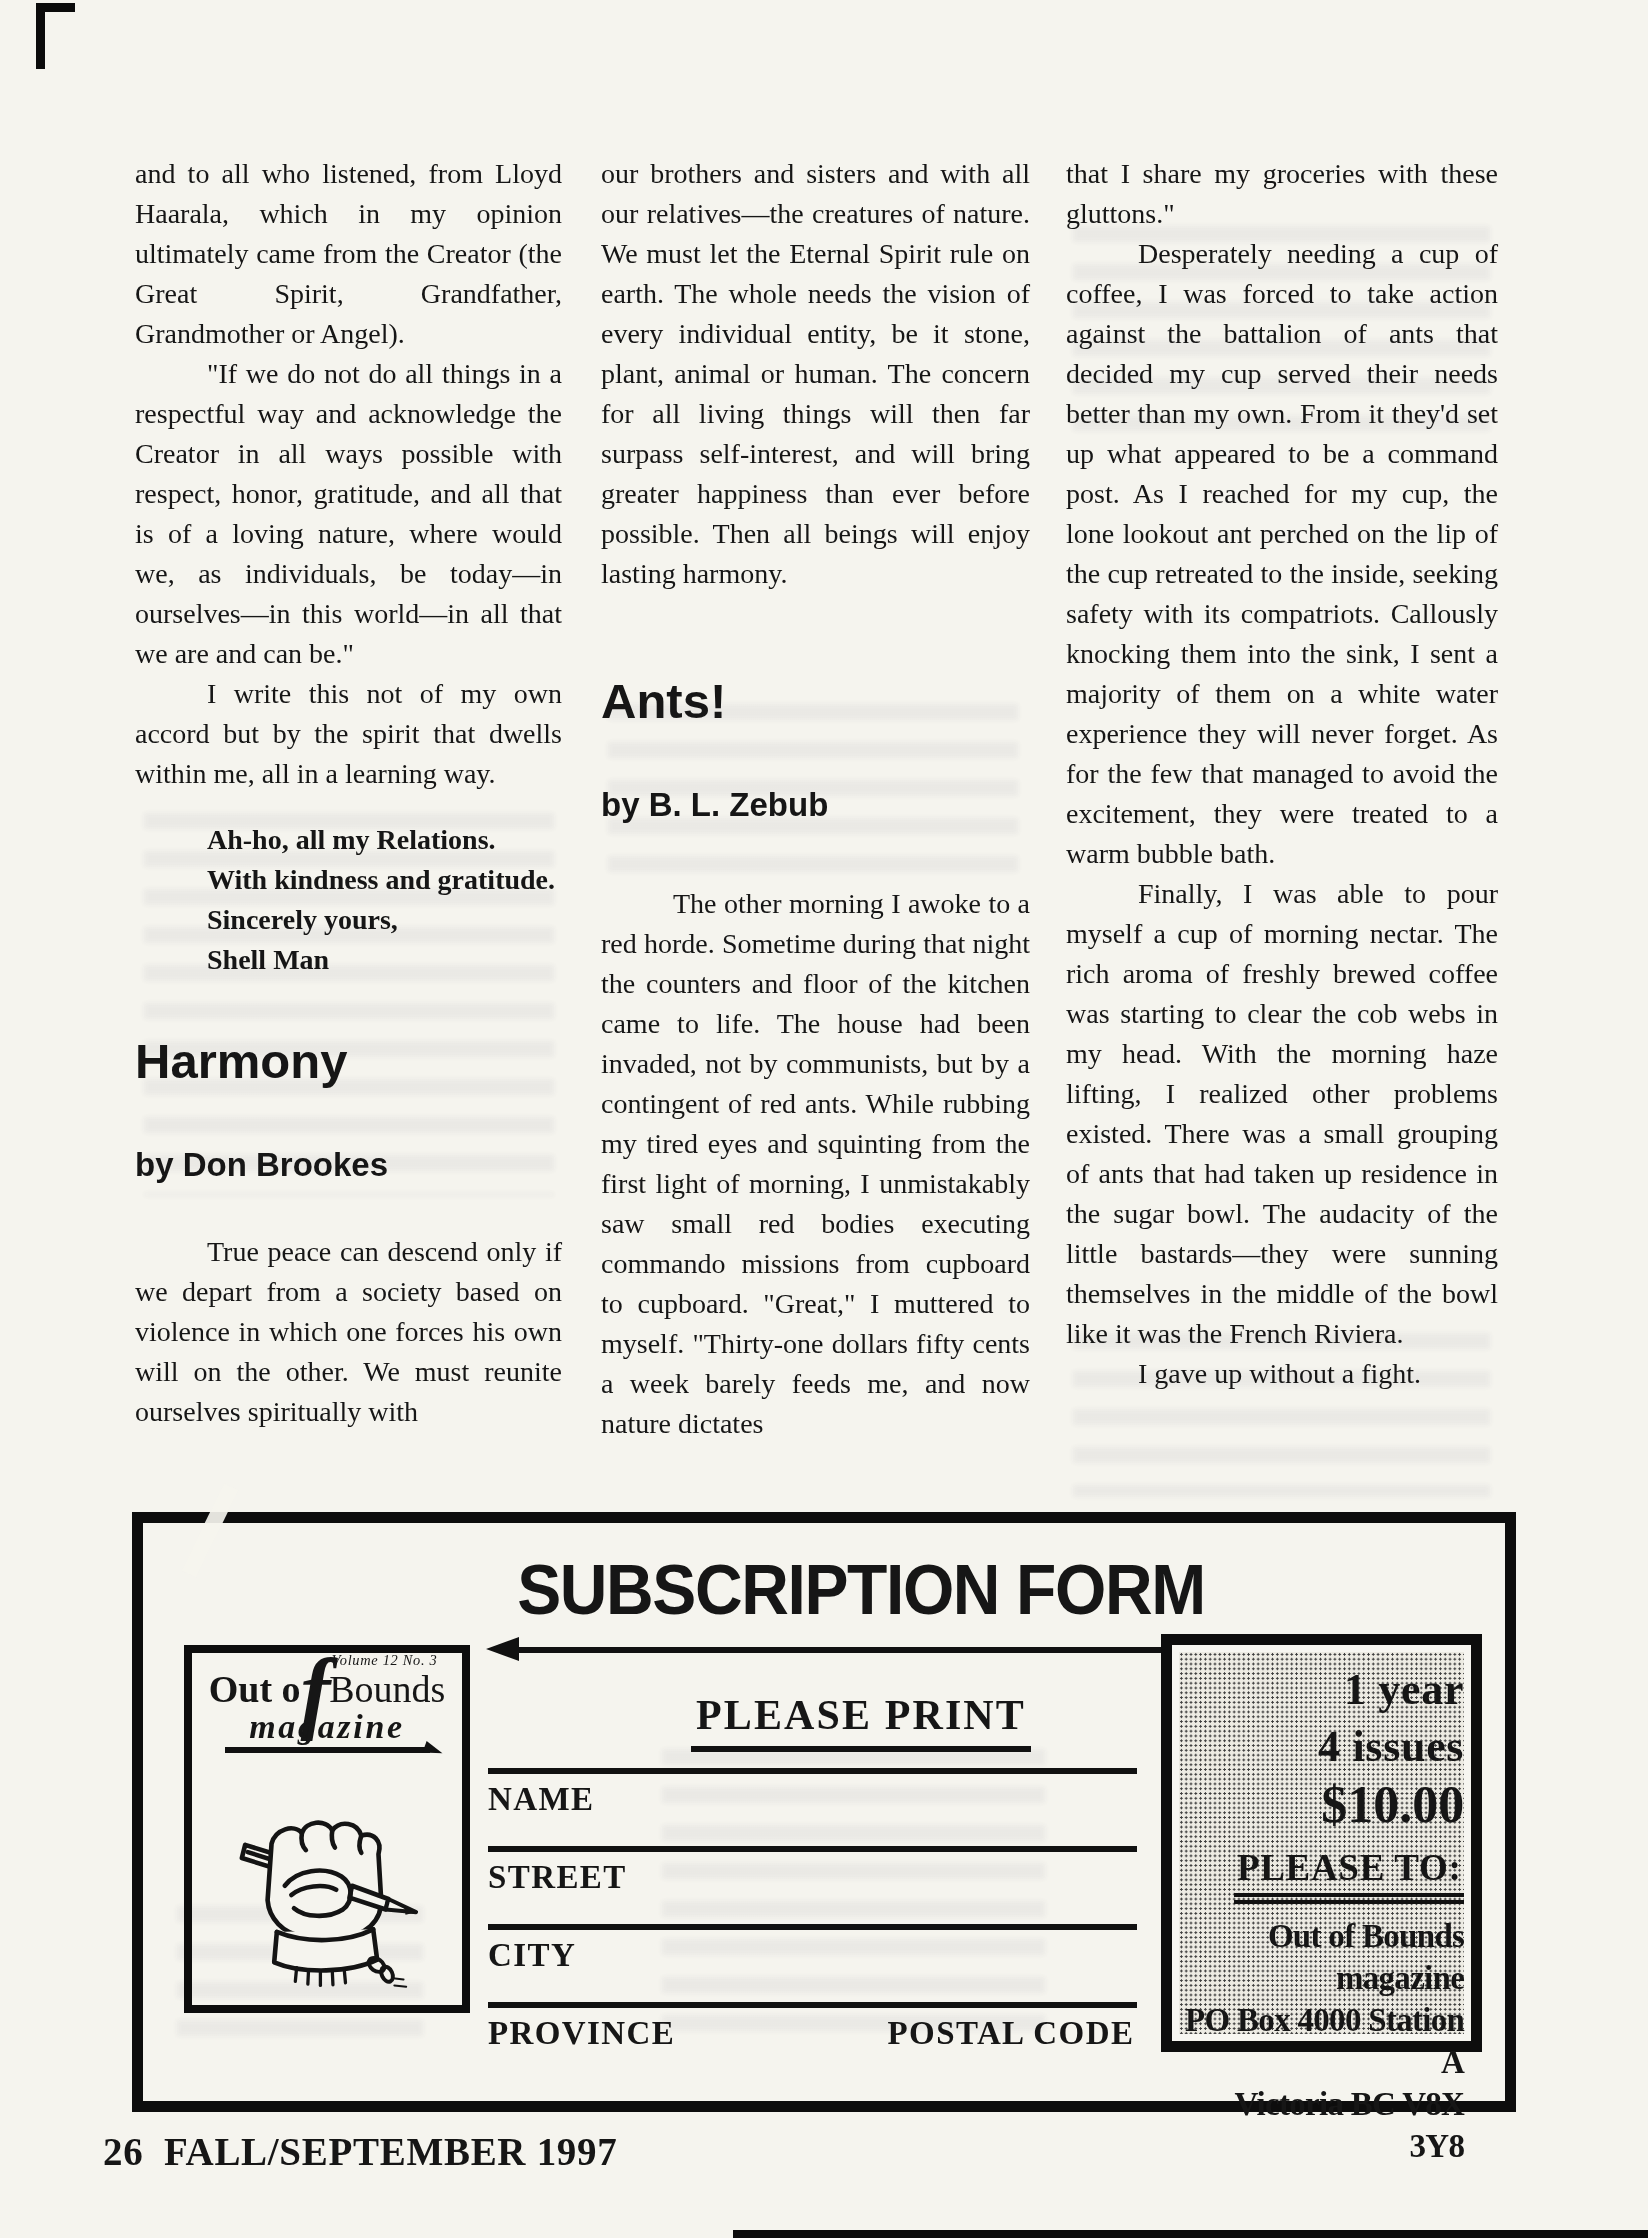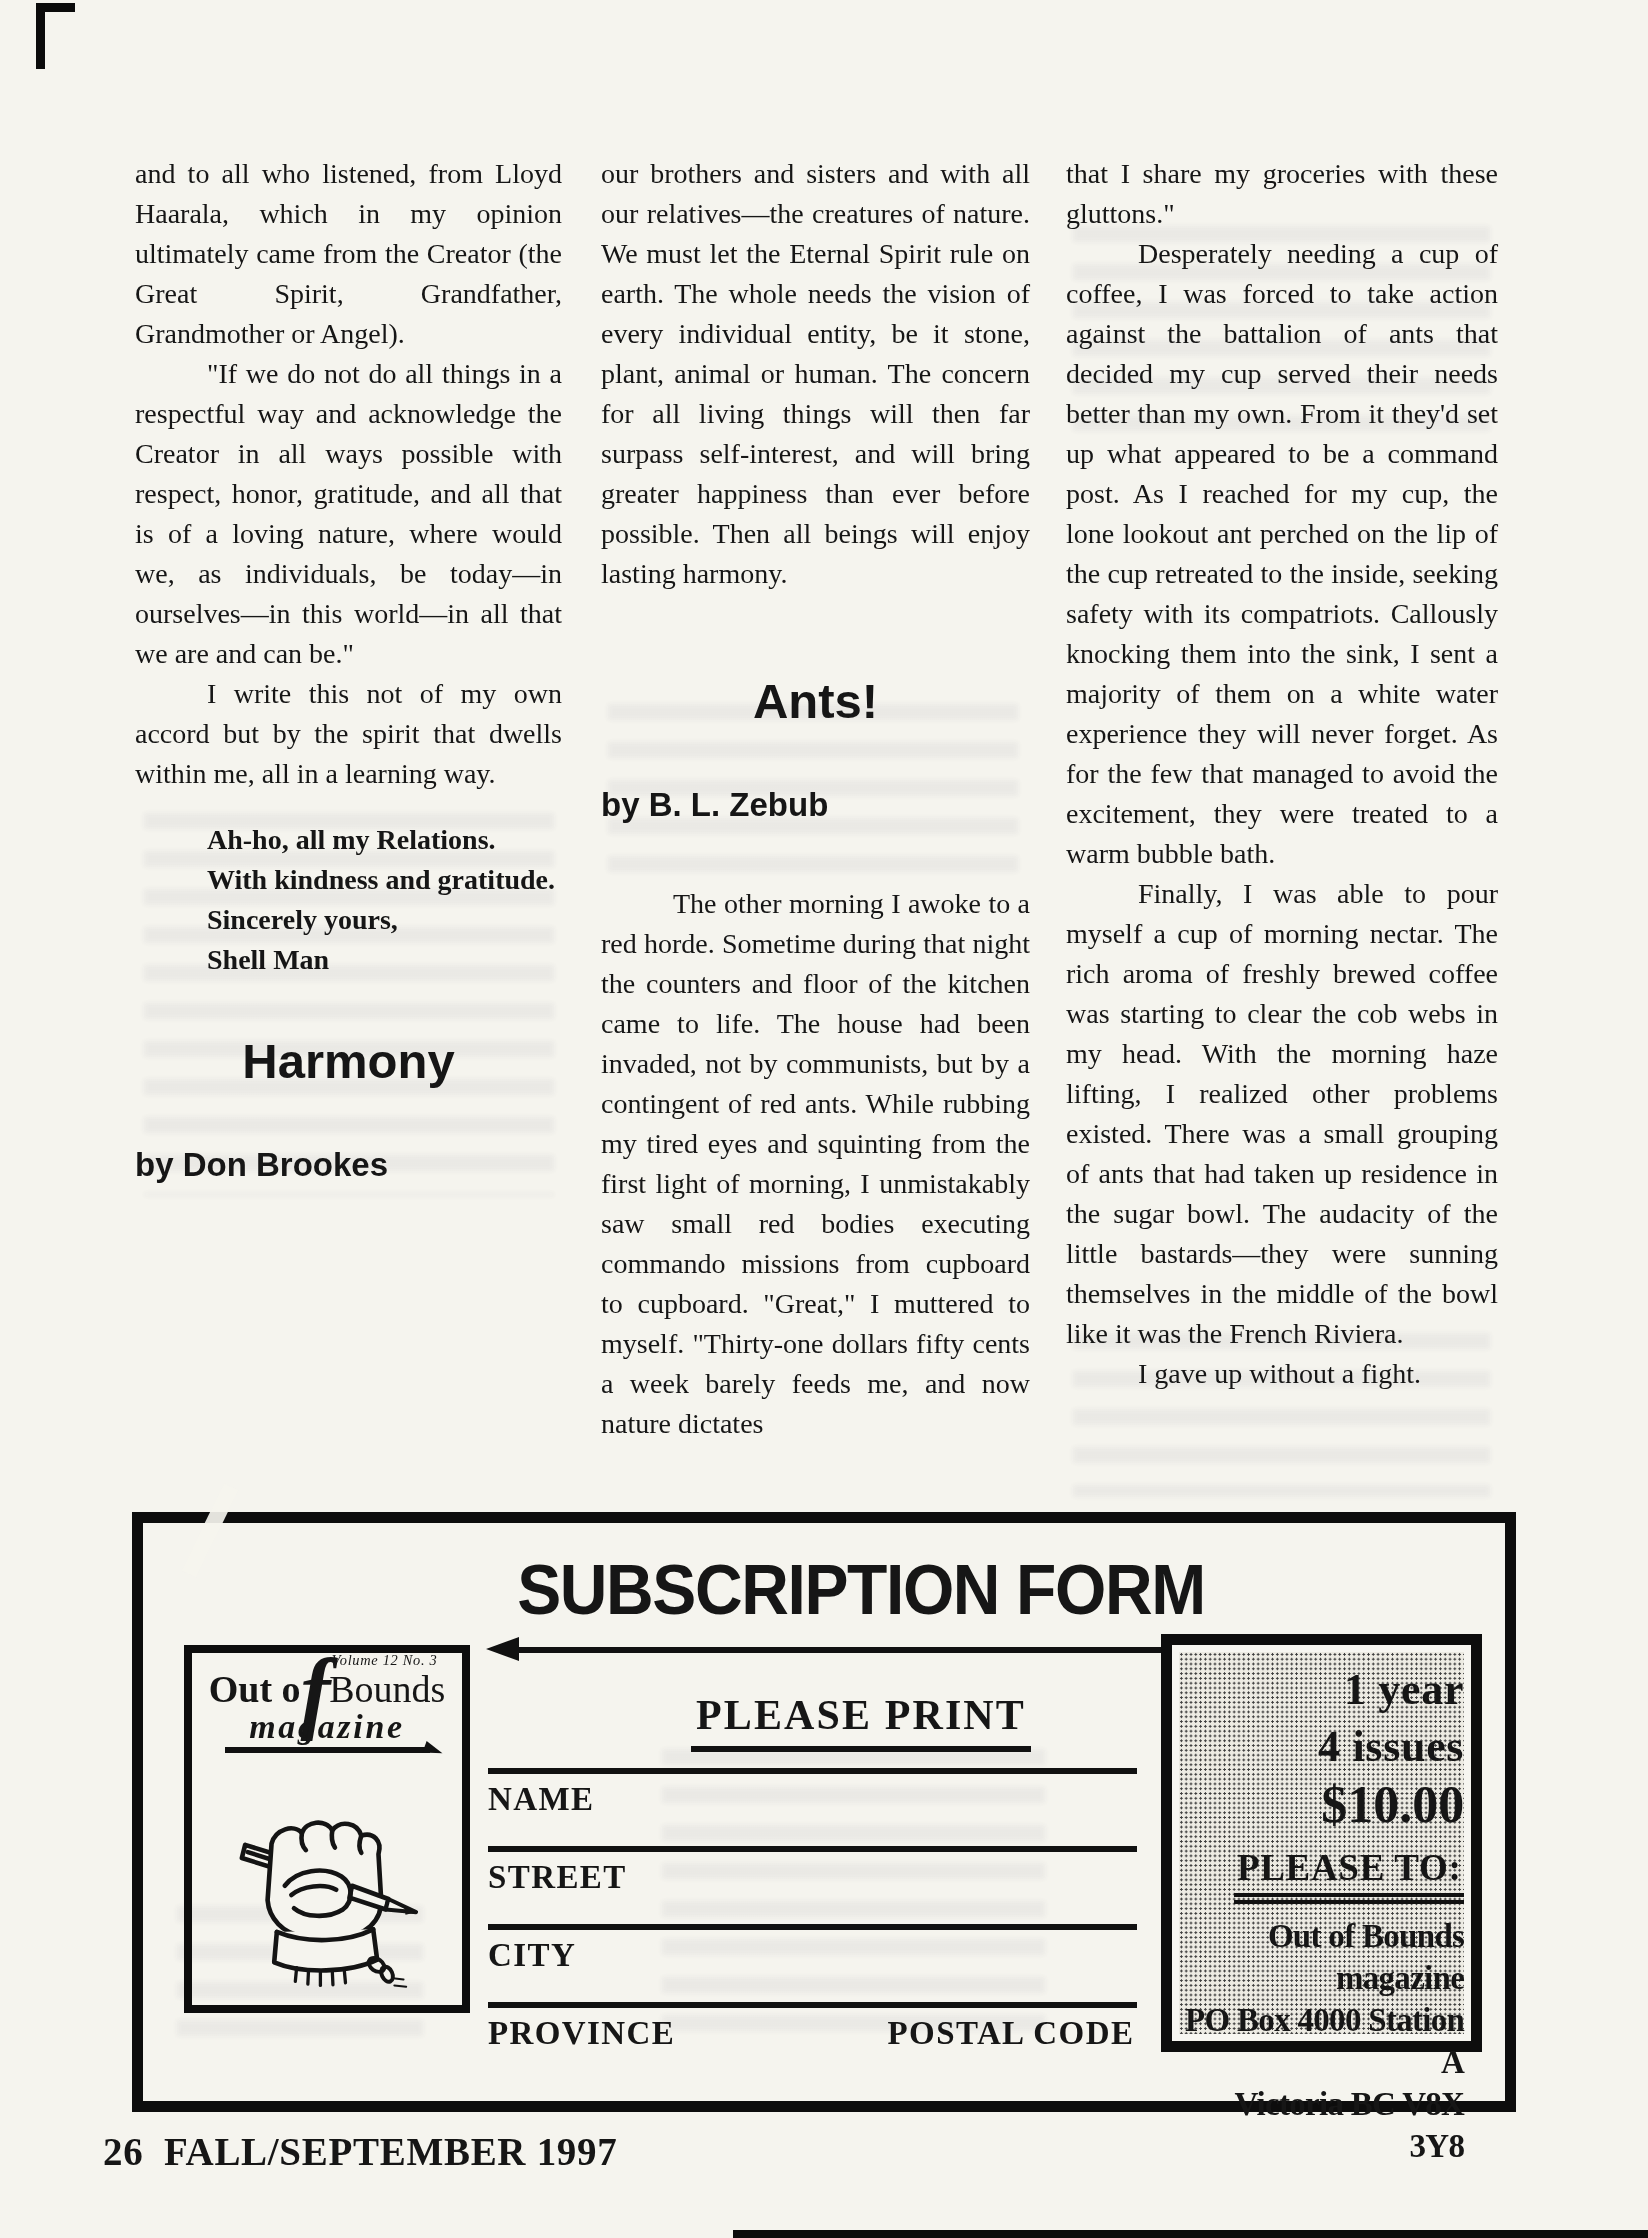--- a/index.html
+++ b/index.html
@@ -19,21 +19,21 @@
     transform:rotate(26deg);z-index:4;opacity:.92;}
   
   .col{position:absolute;top:154px;text-align:justify;font-size:28px;line-height:40px;z-index:1;}
   #col1{left:135px;width:427px;}
   #col2{left:601px;width:429px;}
   #col3{left:1066px;width:432px;}
   .col p{margin:0;}
   .col p.indent{text-indent:72px;}
   .sig{margin:26px 0 0 72px;font-weight:bold;}
   .article-title{font-family:"Liberation Sans",sans-serif;font-weight:bold;font-size:49px;
-    line-height:1;margin:57px 0 0 0;letter-spacing:0;text-align:center;}
+    line-height:1;margin:57px 0 0 0;letter-spacing:0;text-align:left;}
   .byline{font-family:"Liberation Sans",sans-serif;font-weight:bold;font-size:33px;
     line-height:1;margin-top:62px;text-align:left;}
   .lead{margin-top:51px !important;}
   
   #form{position:absolute;left:132px;top:1512px;width:1362px;height:578px;
     border:11px solid #0d0d0d;z-index:2;background:transparent;}
   #form-title{position:absolute;left:342px;top:24.6px;width:752px;text-align:center;
     font-family:"Liberation Sans",sans-serif;font-weight:bold;font-size:66px;letter-spacing:-1.4px;
     transform:scaleY(1.08);transform-origin:top;white-space:nowrap;}
   #form-arrow{position:absolute;left:374px;top:124px;width:667px;height:6.2px;background:#111;}
@@ -97,20 +97,21 @@
   <p class="indent">"If we do not do all things in a respectful way and acknowledge the Creator in all ways possible with respect, honor, gratitude, and all that is of a loving nature, where would we, as individuals, be today—in ourselves—in this world—in all that we are and can be."</p>
   <p class="indent">I write this not of my own accord but by the spirit that dwells within me, all in a learning way.</p>
   <div class="sig">
     <div>Ah-ho, all my Relations.</div>
     <div>With kindness and gratitude.</div>
     <div>Sincerely yours,</div>
     <div>Shell Man</div>
   </div>
   <div class="article-title">Harmony</div>
   <div class="byline">by Don Brookes</div>
+  <p class="indent lead">True peace can descend only if we depart from a society based on violence in which one forces his own will on the other. We must reunite ourselves spiritually with</p>
 </div>
 
 <div class="col" id="col2">
   <p>our brothers and sisters and with all our relatives—the creatures of nature. We must let the Eternal Spirit rule on earth. The whole needs the vision of every individual entity, be it stone, plant, animal or human. The concern for all living things will then far surpass self-interest, and will bring greater happiness than ever before possible. Then all beings will enjoy lasting harmony.</p>
   <div class="article-title" style="margin-top:83px">Ants!</div>
   <div class="byline" style="">by B. L. Zebub</div>
   <p class="indent" style="margin-top:63px">The other morning I awoke to a red horde. Sometime during that night the counters and floor of the kitchen came to life. The house had been invaded, not by communists, but by a contingent of red ants. While rubbing my tired eyes and squinting from the first light of morning, I unmistakably saw small red bodies executing commando missions from cupboard to cupboard. "Great," I muttered to myself. "Thirty-one dollars fifty cents a week barely feeds me, and now nature dictates</p>
 </div>
 
 <div class="col" id="col3">

